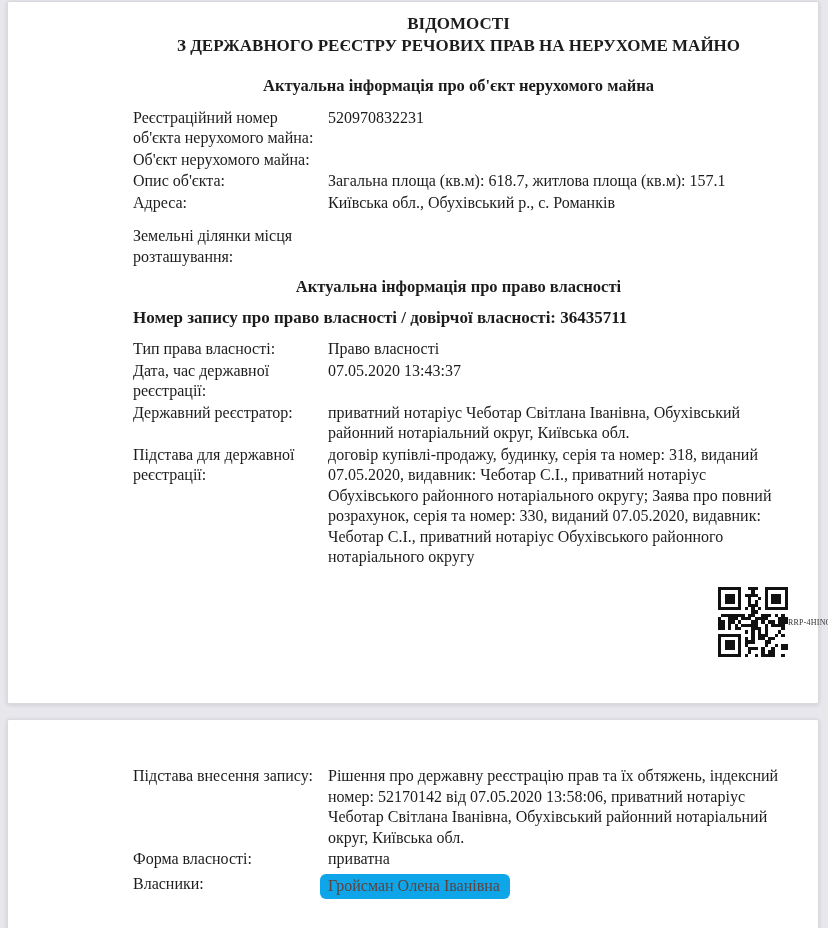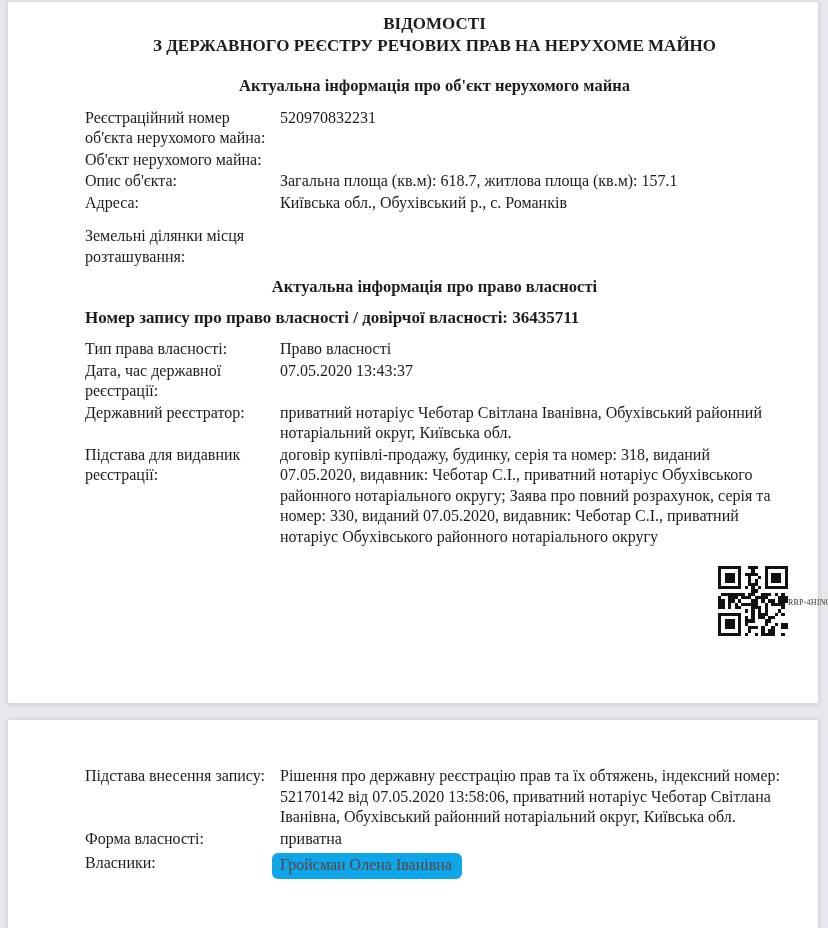--- a/index.html
+++ b/index.html
@@ -20,20 +20,21 @@
     border-radius:2px;
     box-shadow:0 1px 4px rgba(40,40,60,0.14);
     box-sizing:border-box;
   }
   #card1{top:1px;height:703px;}
   #card2{top:719px;height:240px;}
   .content{
     padding:0 34px 0 77px;
     font-size:16px;
     line-height:20.5px;
+    margin-left:48px;
   }
   .doc-title{
     margin-top:11px;
     text-align:center;
     font-weight:bold;
     font-size:17px;
     line-height:22px;
   }
   .section-title{
     text-align:center;
@@ -130,21 +131,21 @@
       </div>
       <div class="row">
         <div class="label">Дата, час державної реєстрації:</div>
         <div class="value">07.05.2020 13:43:37</div>
       </div>
       <div class="row">
         <div class="label">Державний реєстратор:</div>
         <div class="value">приватний нотаріус Чеботар Світлана Іванівна, Обухівський районний нотаріальний округ, Київська обл.</div>
       </div>
       <div class="row">
-        <div class="label">Підстава для видавник реєстрації:</div>
+        <div class="label">Підстава для державної реєстрації:</div>
         <div class="value">договір купівлі-продажу, будинку, серія та номер: 318, виданий 07.05.2020, видавник: Чеботар С.І., приватний нотаріус Обухівського районного нотаріального округу; Заява про повний розрахунок, серія та номер: 330, виданий 07.05.2020, видавник: Чеботар С.І., приватний нотаріус Обухівського районного нотаріального округу</div>
       </div>
     </div>
 
     <div class="qr-block">
       <div class="qr-box"><svg viewBox="0 0 21 21" width="70" height="70" shape-rendering="crispEdges" fill="#111">
             <rect x="0" y="0" width="1" height="1"></rect>
             <rect x="1" y="0" width="1" height="1"></rect>
             <rect x="2" y="0" width="1" height="1"></rect>
             <rect x="3" y="0" width="1" height="1"></rect>

